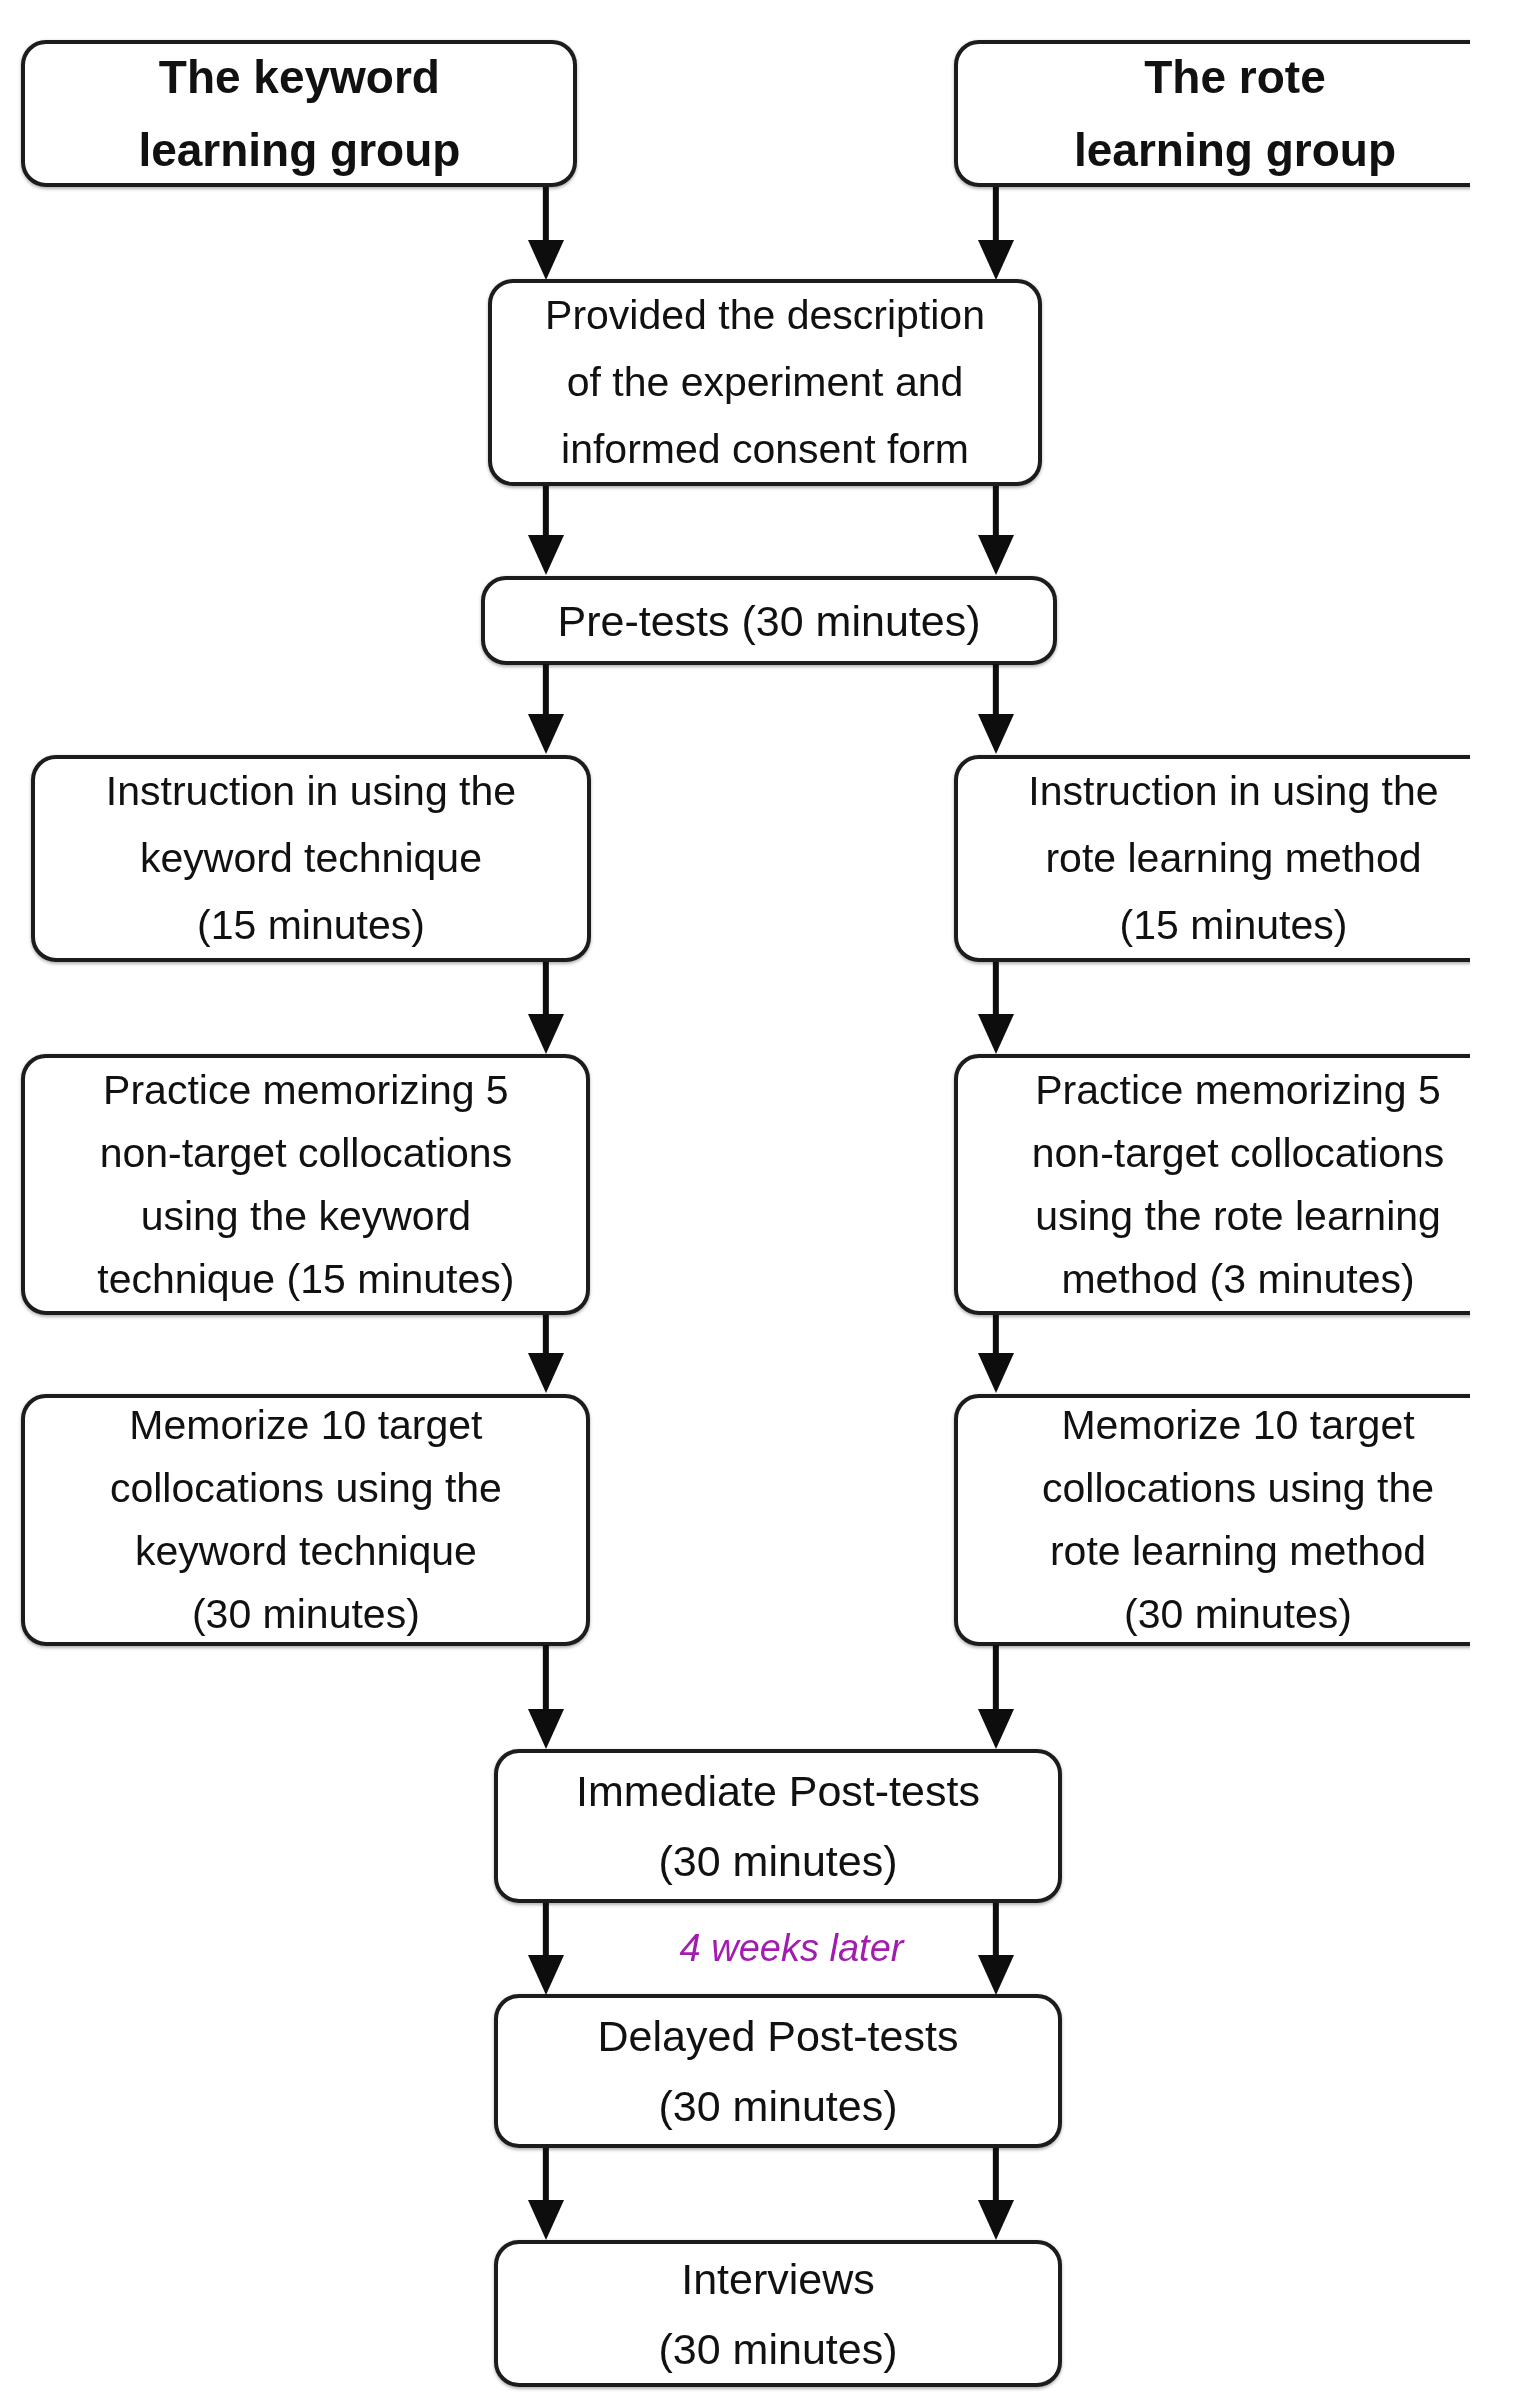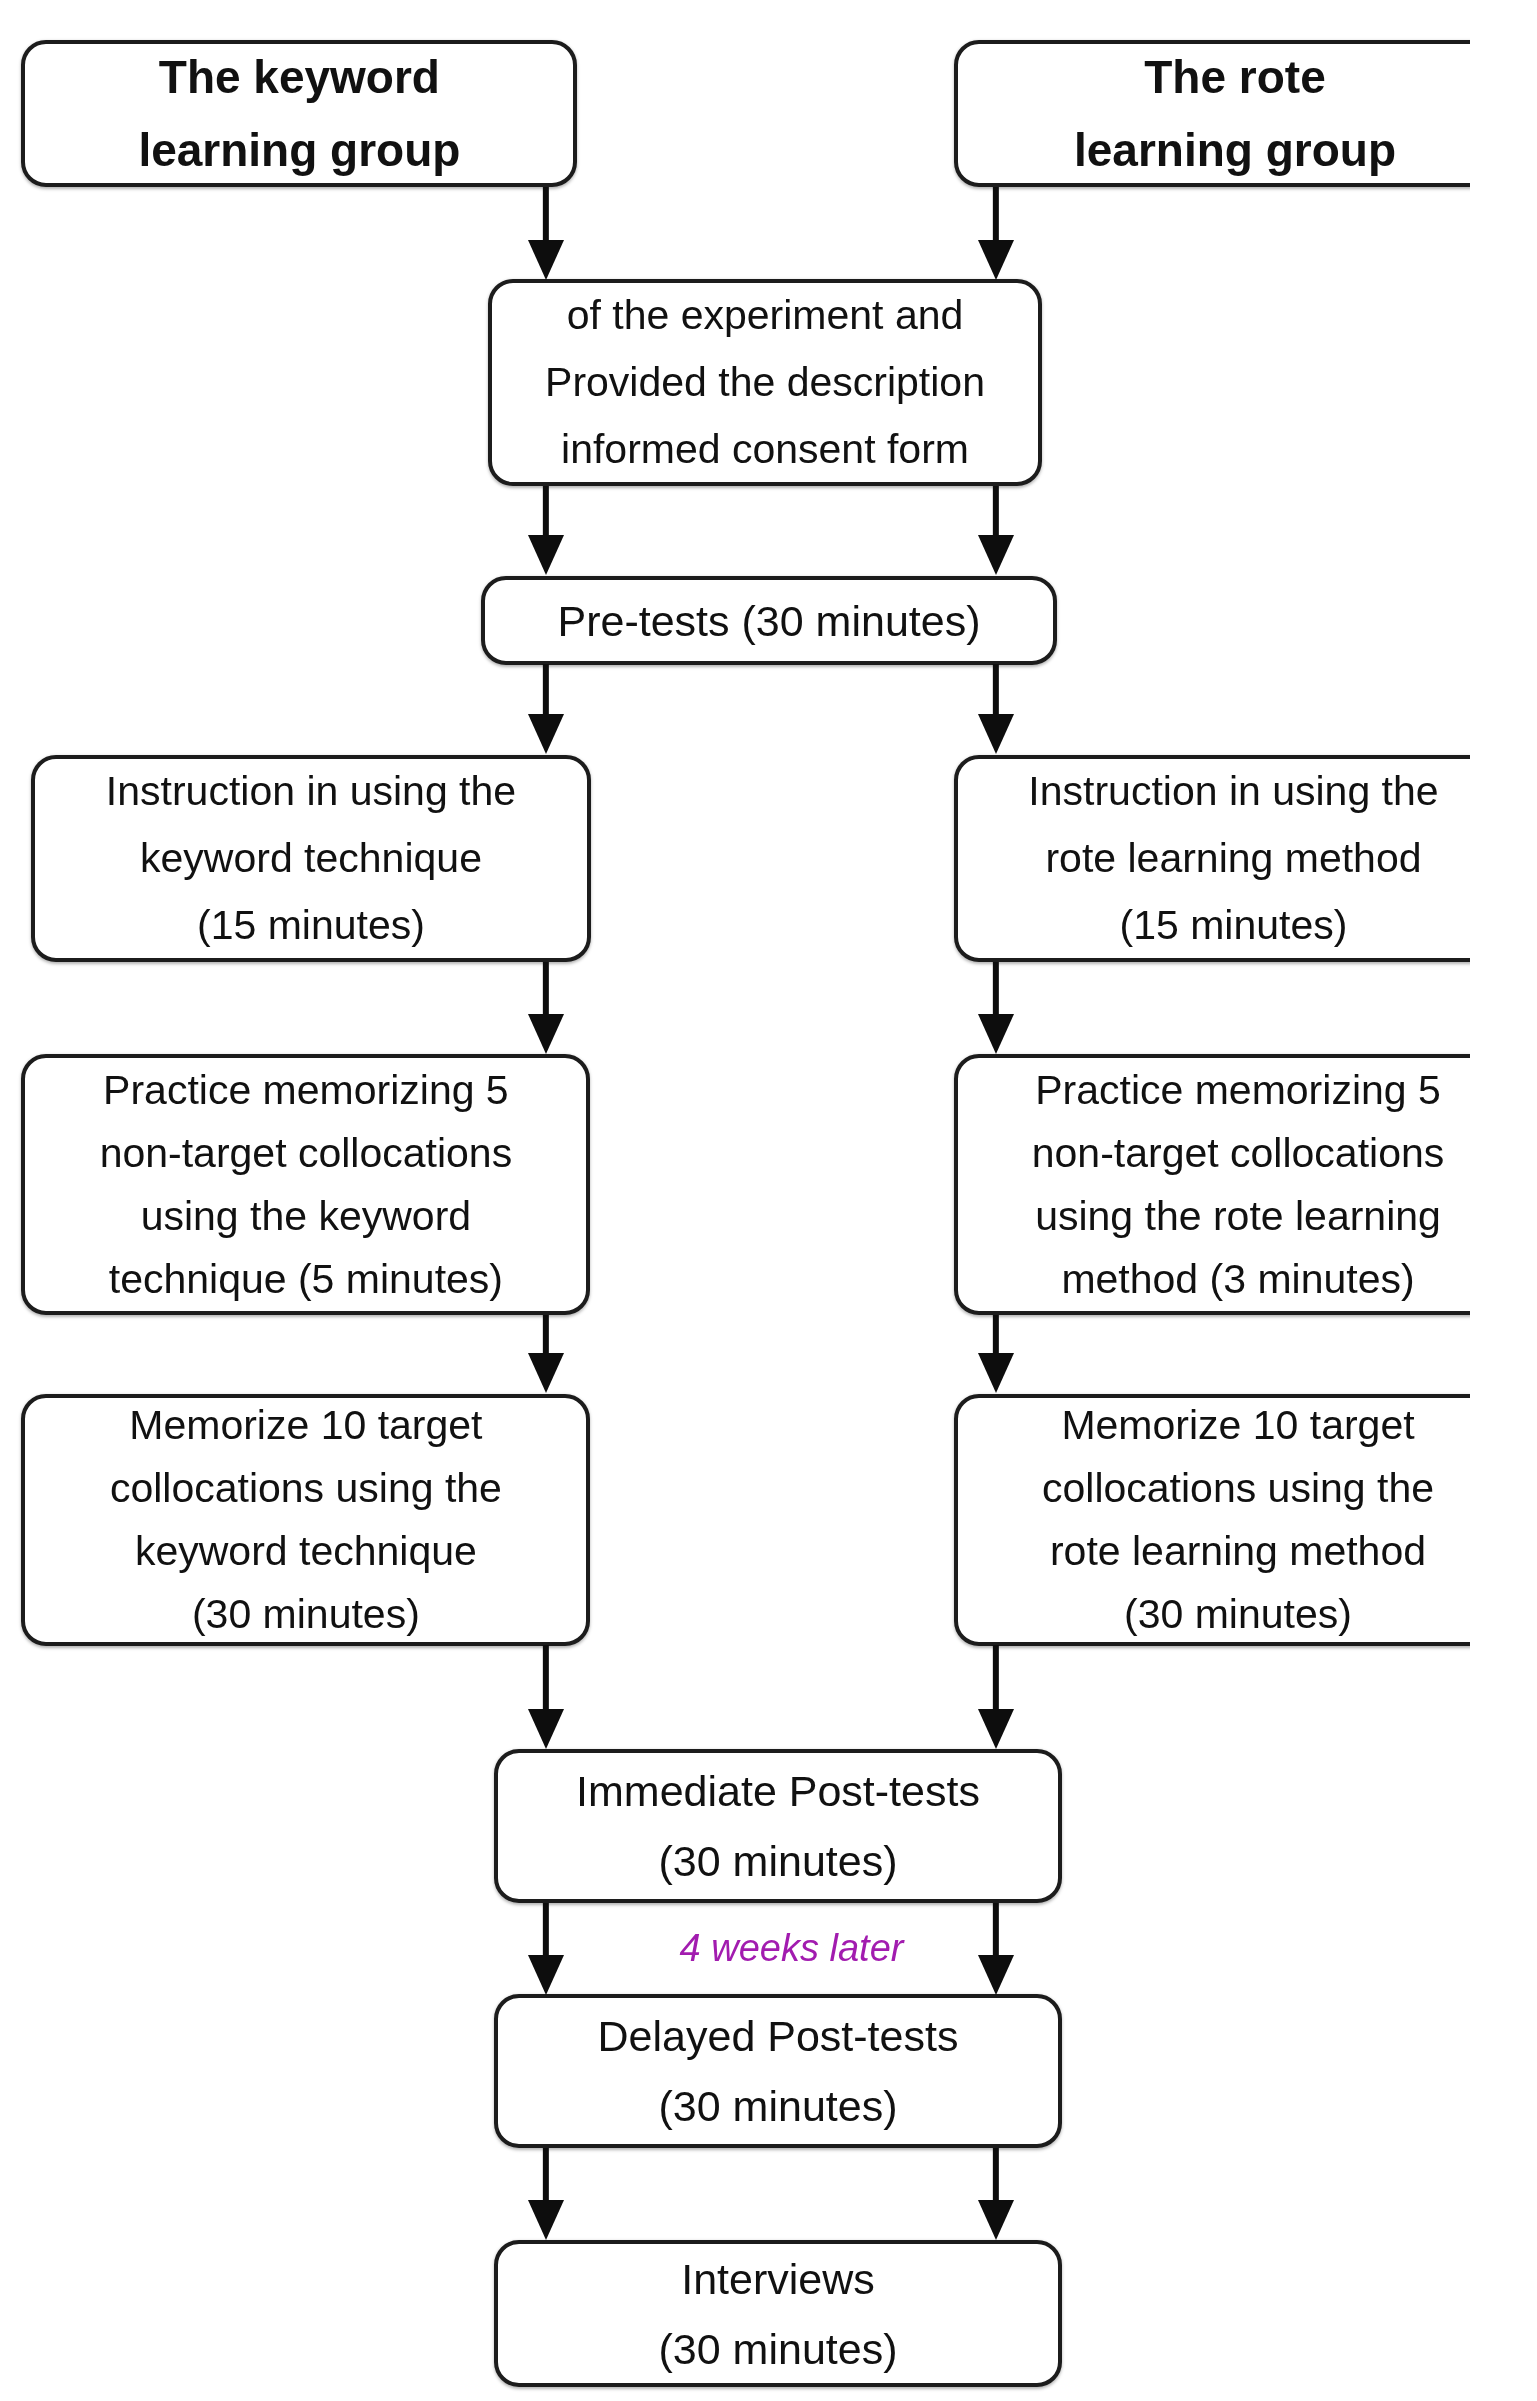--- a/index.html
+++ b/index.html
@@ -70,22 +70,22 @@
   <div class="node grp" style="left:21.4px;top:40px;width:556px;height:147px">
     <div class="ln">The keyword</div>
     <div class="ln">learning group</div>
   </div>
   <div class="node grp" style="left:954px;top:40px;width:562px;height:147px">
     <div class="ln">The rote</div>
     <div class="ln">learning group</div>
   </div>
 
   <div class="node n3" style="left:488px;top:279px;width:554px;height:207px">
+    <div class="ln">Provided the description</div>
     <div class="ln">of the experiment and</div>
-    <div class="ln">Provided the description</div>
     <div class="ln">informed consent form</div>
   </div>
 
   <div class="node n1" style="left:481px;top:576px;width:576px;height:89px">
     <div class="ln"><span class="b">Pre-tests</span><span> (30 minutes)</span></div>
   </div>
 
   <div class="node n3" style="left:31px;top:755px;width:560px;height:207px">
     <div class="ln"><span class="b">Instruction</span><span> in using the</span></div>
     <div class="ln">keyword technique</div>
@@ -94,21 +94,21 @@
   <div class="node n3" style="left:954px;top:755px;width:559px;height:207px">
     <div class="ln"><span class="b">Instruction</span><span> in using the</span></div>
     <div class="ln">rote learning method</div>
     <div class="ln">(15 minutes)</div>
   </div>
 
   <div class="node n4" style="left:21.4px;top:1054px;width:569px;height:261px">
     <div class="ln"><span class="b">Practice</span><span> memorizing 5</span></div>
     <div class="ln">non-target collocations</div>
     <div class="ln">using the keyword</div>
-    <div class="ln">technique (5 minutes)</div>
+    <div class="ln">technique (15 minutes)</div>
   </div>
   <div class="node n4" style="left:954px;top:1054px;width:568px;height:261px">
     <div class="ln"><span class="b">Practice</span><span> memorizing 5</span></div>
     <div class="ln">non-target collocations</div>
     <div class="ln">using the rote learning</div>
     <div class="ln">method (3 minutes)</div>
   </div>
 
   <div class="node n4" style="left:21.4px;top:1394px;width:569px;height:252px">
     <div class="ln"><span class="b">Memorize</span><span> 10 target</span></div>

